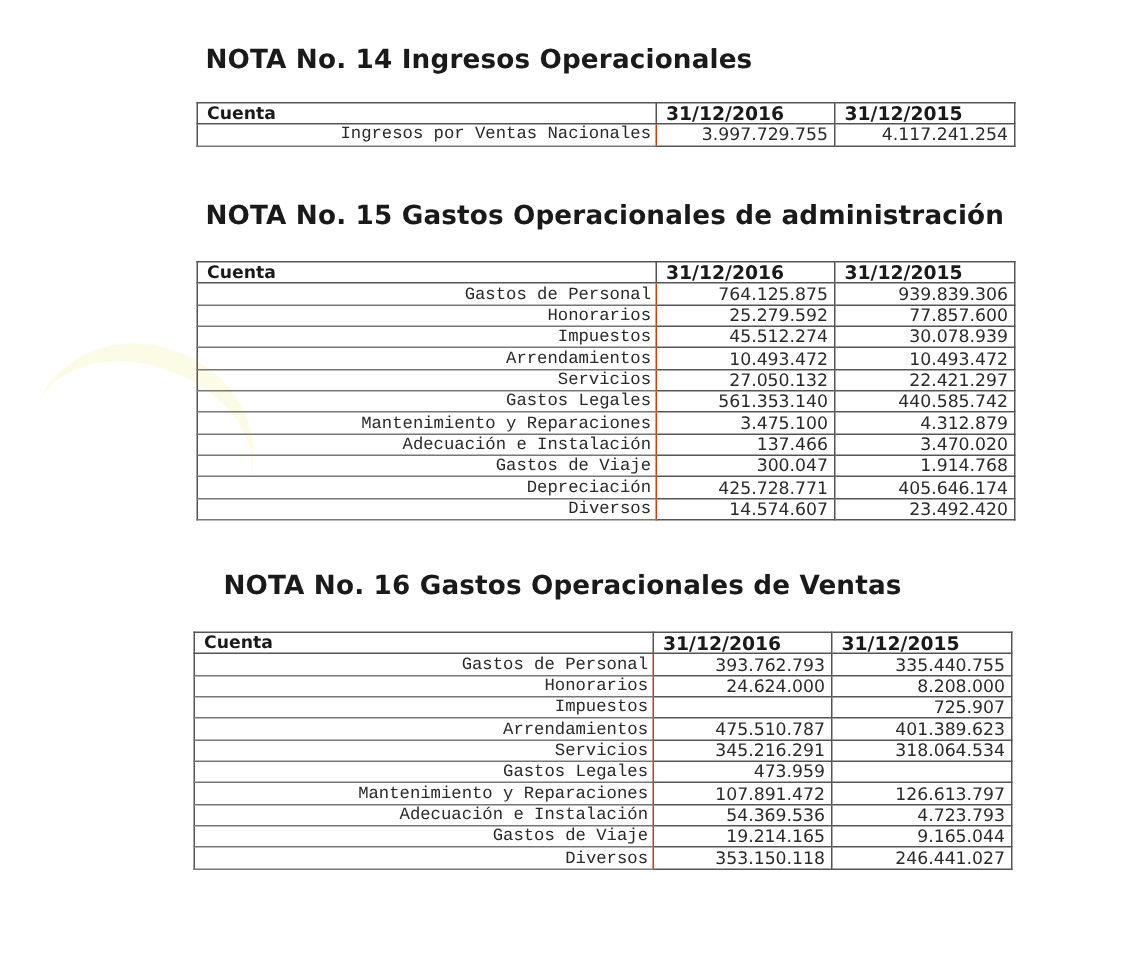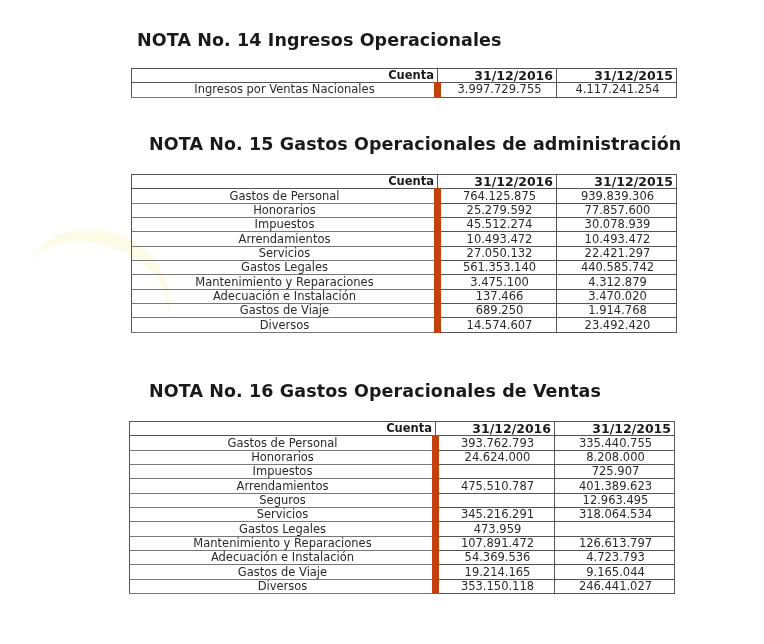--- a/index.html
+++ b/index.html
@@ -17,33 +17,33 @@
     letter-spacing: 0.1px; white-space: nowrap;
   }
   table.fin {
     position: absolute; border-collapse: collapse; table-layout: fixed;
     font-size: 11.5px; color: #2a2a2a;
   }
   table.fin td, table.fin th {
     border: 1px solid #555; padding: 0 3px 0 6px; height: 13.3px; line-height: 13px;
     white-space: nowrap; overflow: hidden;
   }
-  table.fin th { font-weight: bold; text-align: right; font-size: 11.5px; color: #1a1a1a; }
+  table.fin th { font-weight: bold; text-align: left; font-size: 11.5px; color: #1a1a1a; }
   table.fin th.date { font-size: 12.5px; }
-  table.fin td.num { text-align: center; padding-right: 4px; }
-  table.fin td.label { text-align: center; border-right: 7px solid #c2410c; }
+  table.fin td.num { text-align: right; padding-right: 4px; }
+  table.fin td.label { text-align: right; border-right: 1px solid #c2410c; font-family: Liberation Mono, monospace; }
   table.fin tr td.label { border-top: 1px solid #777; border-bottom: 1px solid #777; }
   col.c1 { width: 306px; }
   col.c2 { width: 119px; }
   col.c3 { width: 120px; }
   #t14 { left: 131px; top: 68px; }
   #t15 { left: 131px; top: 174px; }
   #t16 { left: 129px; top: 421px; }
   #h14 { left: 137px; top: 30px; }
-  #h15 { left: 149px; top: 134px; }
+  #h15 { left: 137px; top: 134px; }
   #h16 { left: 149px; top: 381px; }
   #t15 td, #t15 th, #t16 td, #t16 th { height: 13.35px; }
 </style>
 </head>
 <body>
 
 <div class="watermark"></div>
 
 <div id="h14" class="note-title">NOTA No. 14 Ingresos Operacionales</div>
 <table id="t14" class="fin">
@@ -118,22 +118,27 @@
         <td class="num">3.475.100</td>
         <td class="num">4.312.879</td>
       </tr>
       <tr>
         <td class="label">Adecuación e Instalación</td>
         <td class="num">137.466</td>
         <td class="num">3.470.020</td>
       </tr>
       <tr>
         <td class="label">Gastos de Viaje</td>
-        <td class="num">689.250</td>
+        <td class="num">300.047</td>
         <td class="num">1.914.768</td>
+      </tr>
+      <tr>
+        <td class="label">Depreciación</td>
+        <td class="num">425.728.771</td>
+        <td class="num">405.646.174</td>
       </tr>
       <tr>
         <td class="label">Diversos</td>
         <td class="num">14.574.607</td>
         <td class="num">23.492.420</td>
       </tr>
     </tbody>
 </table>
 
 <div id="h16" class="note-title">NOTA No. 16 Gastos Operacionales de Ventas</div>
@@ -165,25 +170,20 @@
         <td class="label">Impuestos</td>
         <td class="num"></td>
         <td class="num">725.907</td>
       </tr>
       <tr>
         <td class="label">Arrendamientos</td>
         <td class="num">475.510.787</td>
         <td class="num">401.389.623</td>
       </tr>
       <tr>
-        <td class="label">Seguros</td>
-        <td class="num"></td>
-        <td class="num">12.963.495</td>
-      </tr>
-      <tr>
         <td class="label">Servicios</td>
         <td class="num">345.216.291</td>
         <td class="num">318.064.534</td>
       </tr>
       <tr>
         <td class="label">Gastos Legales</td>
         <td class="num">473.959</td>
         <td class="num"></td>
       </tr>
       <tr>

